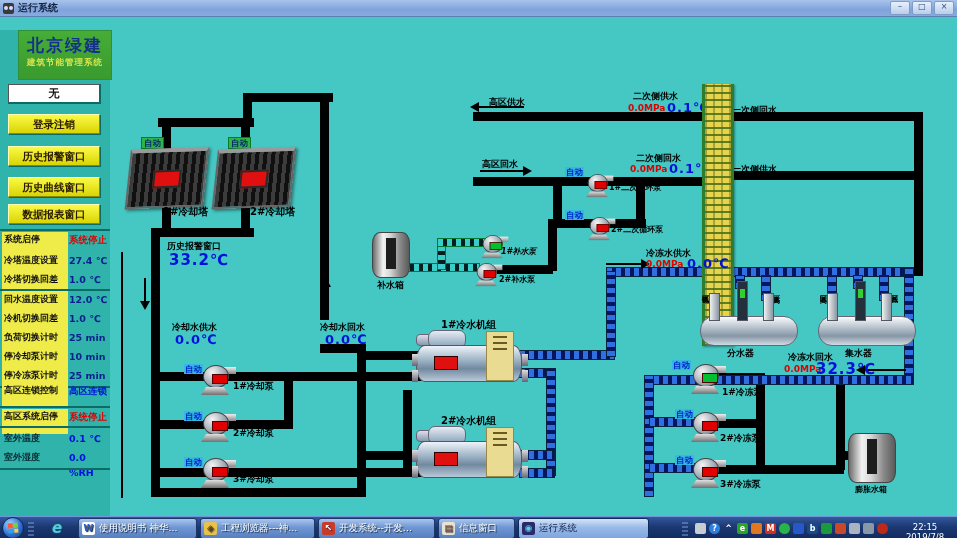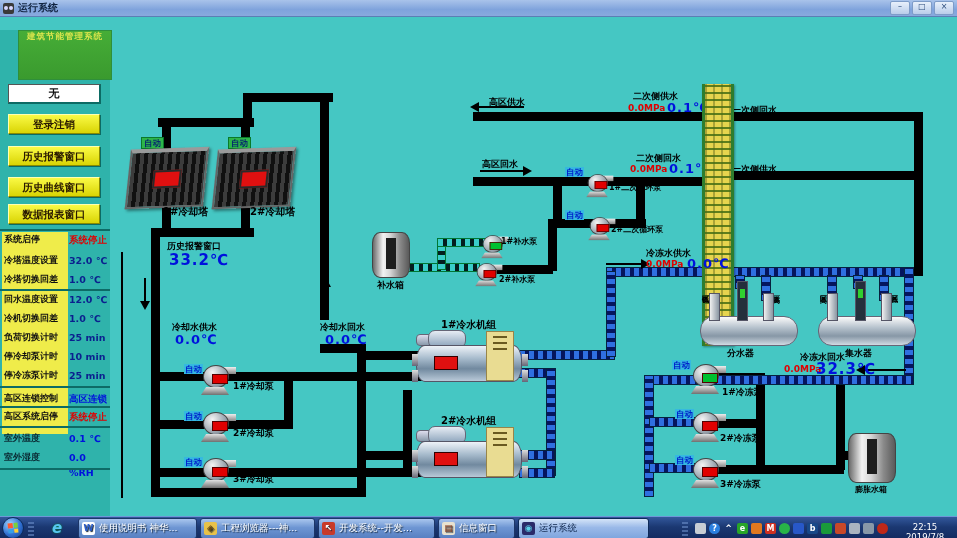--- a/index.html
+++ b/index.html
@@ -109,36 +109,37 @@
     <div class="winbtns">
       <div class="winbtn">–</div>
       <div class="winbtn">□</div>
       <div class="winbtn">×</div>
     </div>
   </div>
 
 
   <div id="sidebar">
     <div id="logo">
+      <div class="l1">北京绿建</div>
       <div class="l2">建筑节能管理系统</div>
     </div>
     <div class="side-box" style="top:54px;">无</div>
     <div class="side-btn" style="top:84px;">登录注销</div>
     <div class="side-btn" style="top:116px;">历史报警窗口</div>
     <div class="side-btn" style="top:147px;">历史曲线窗口</div>
     <div class="side-btn" style="top:174px;">数据报表窗口</div>
 
     <div class="side-sep" style="top:199px;"></div>
     <div class="param-row" style="top:201px;">
       <div class="param-label">系统启停</div>
       <div class="param-value red">系统停止</div>
     </div>
     <div class="param-row" style="top:222px;">
       <div class="param-label">冷塔温度设置</div>
-      <div class="param-value">32.0 ℃</div>
+      <div class="param-value">27.4 ℃</div>
     </div>
     <div class="param-row" style="top:241px;">
       <div class="param-label">冷塔切换回差</div>
       <div class="param-value">1.0 ℃</div>
     </div>
     <div class="side-sep" style="top:259px;"></div>
     <div class="param-row" style="top:261px;">
       <div class="param-label">回水温度设置</div>
       <div class="param-value">12.0 ℃</div>
     </div>
@@ -152,21 +153,21 @@
     </div>
     <div class="param-row" style="top:318px;">
       <div class="param-label">停冷却泵计时</div>
       <div class="param-value">10 min</div>
     </div>
     <div class="param-row" style="top:337px;">
       <div class="param-label">停冷冻泵计时</div>
       <div class="param-value">25 min</div>
     </div>
     <div class="side-sep" style="top:356px;"></div>
-    <div class="param-row" style="top:360px;">
+    <div class="param-row" style="top:352px;">
       <div class="param-label">高区连锁控制</div>
       <div class="param-value blue">高区连锁</div>
     </div>
     <div class="side-sep" style="top:376px;"></div>
     <div class="param-row" style="top:378px;">
       <div class="param-label">高区系统启停</div>
       <div class="param-value red">系统停止</div>
     </div>
     <div class="side-sep" style="top:396px;"></div>
     <div class="param-row" style="top:400px;">
@@ -334,21 +335,21 @@
       <div class="slot"></div>
     </div>
   <div class="lbl small" style="left:377px;top:279px;">补水箱</div>
   <div class="pump on sm" style="left:477px;top:230px;">
       <div class="stub"></div>
       <div class="head">
         <div class="ind"></div>
       </div>
       <div class="base"></div>
     </div>
-  <div class="lbl" style="left:501px;top:236px;font-size:8px;">1#补水泵</div>
+  <div class="lbl" style="left:501px;top:246px;font-size:8px;font-style:italic;">1#补水泵</div>
   <div class="pump sm" style="left:471px;top:258px;">
       <div class="stub"></div>
       <div class="head">
         <div class="ind"></div>
       </div>
       <div class="base"></div>
     </div>
   <div class="lbl" style="left:499px;top:274px;font-size:8px;">2#补水泵</div>
 
   <div class="lbl small" style="left:489px;top:96px;">高区供水</div>
@@ -382,21 +383,21 @@
         <div class="ind"></div>
       </div>
       <div class="base"></div>
     </div>
   <div class="lbl" style="left:611px;top:224px;font-size:8px;">2#二次循环泵</div>
 
   <div class="lbl small" style="left:646px;top:247px;">冷冻水供水</div>
   <div class="v-red" style="left:646px;top:259px;">0.0MPa</div>
   <div class="v-blue" style="left:687px;top:256px;">0.0℃</div>
 
-  <div class="lbl small" style="left:788px;top:351px;margin-left:12px;">冷冻水回水</div>
+  <div class="lbl small" style="left:788px;top:351px;">冷冻水回水</div>
   <div class="v-red" style="left:784px;top:364px;">0.0MPa</div>
   <div class="v-blue big" style="left:816px;top:360px;">32.3℃</div>
 
   <div class="vlabel" style="left:701px;top:290px;">低区供</div>
   <div class="vlabel" style="left:772px;top:290px;">高区供</div>
   <div class="manifold" style="left:700px;top:316px;">
     <div class="mstub" style="left:8px;"></div>
     <div class="mstub sensor" style="left:36px;">
         <i></i>
       </div>

